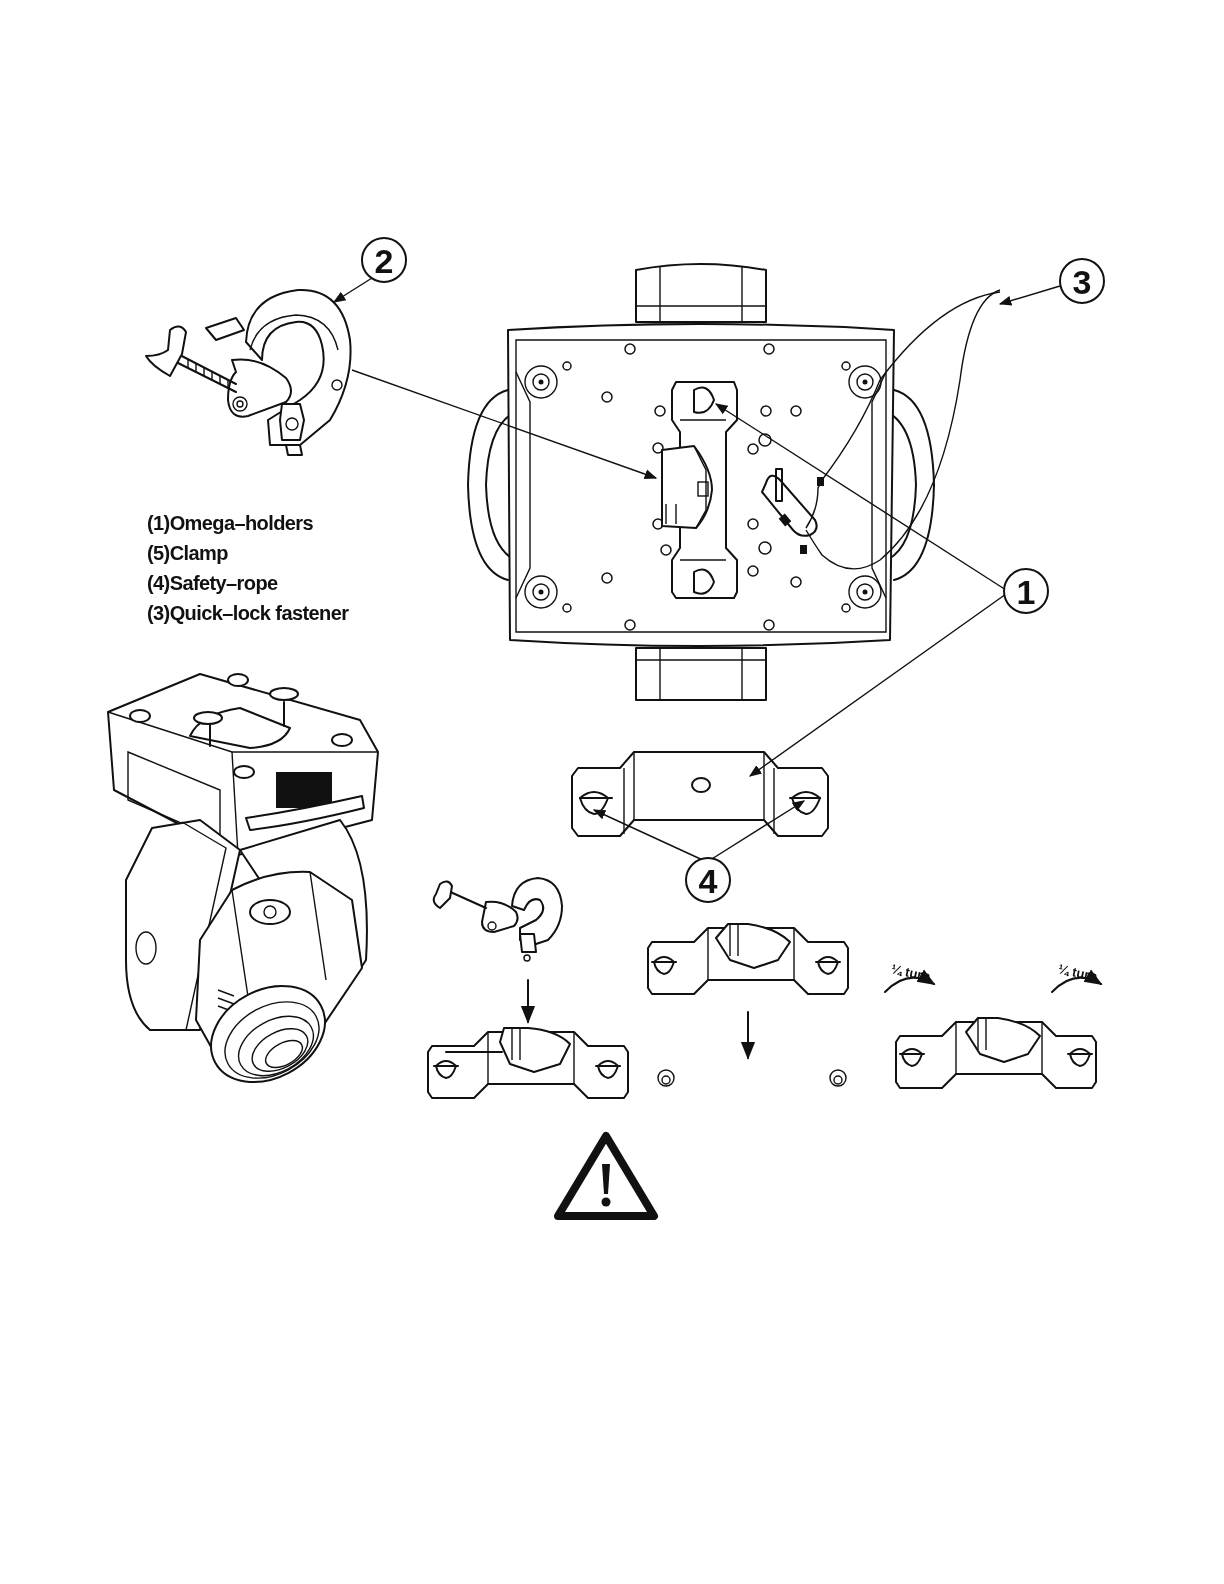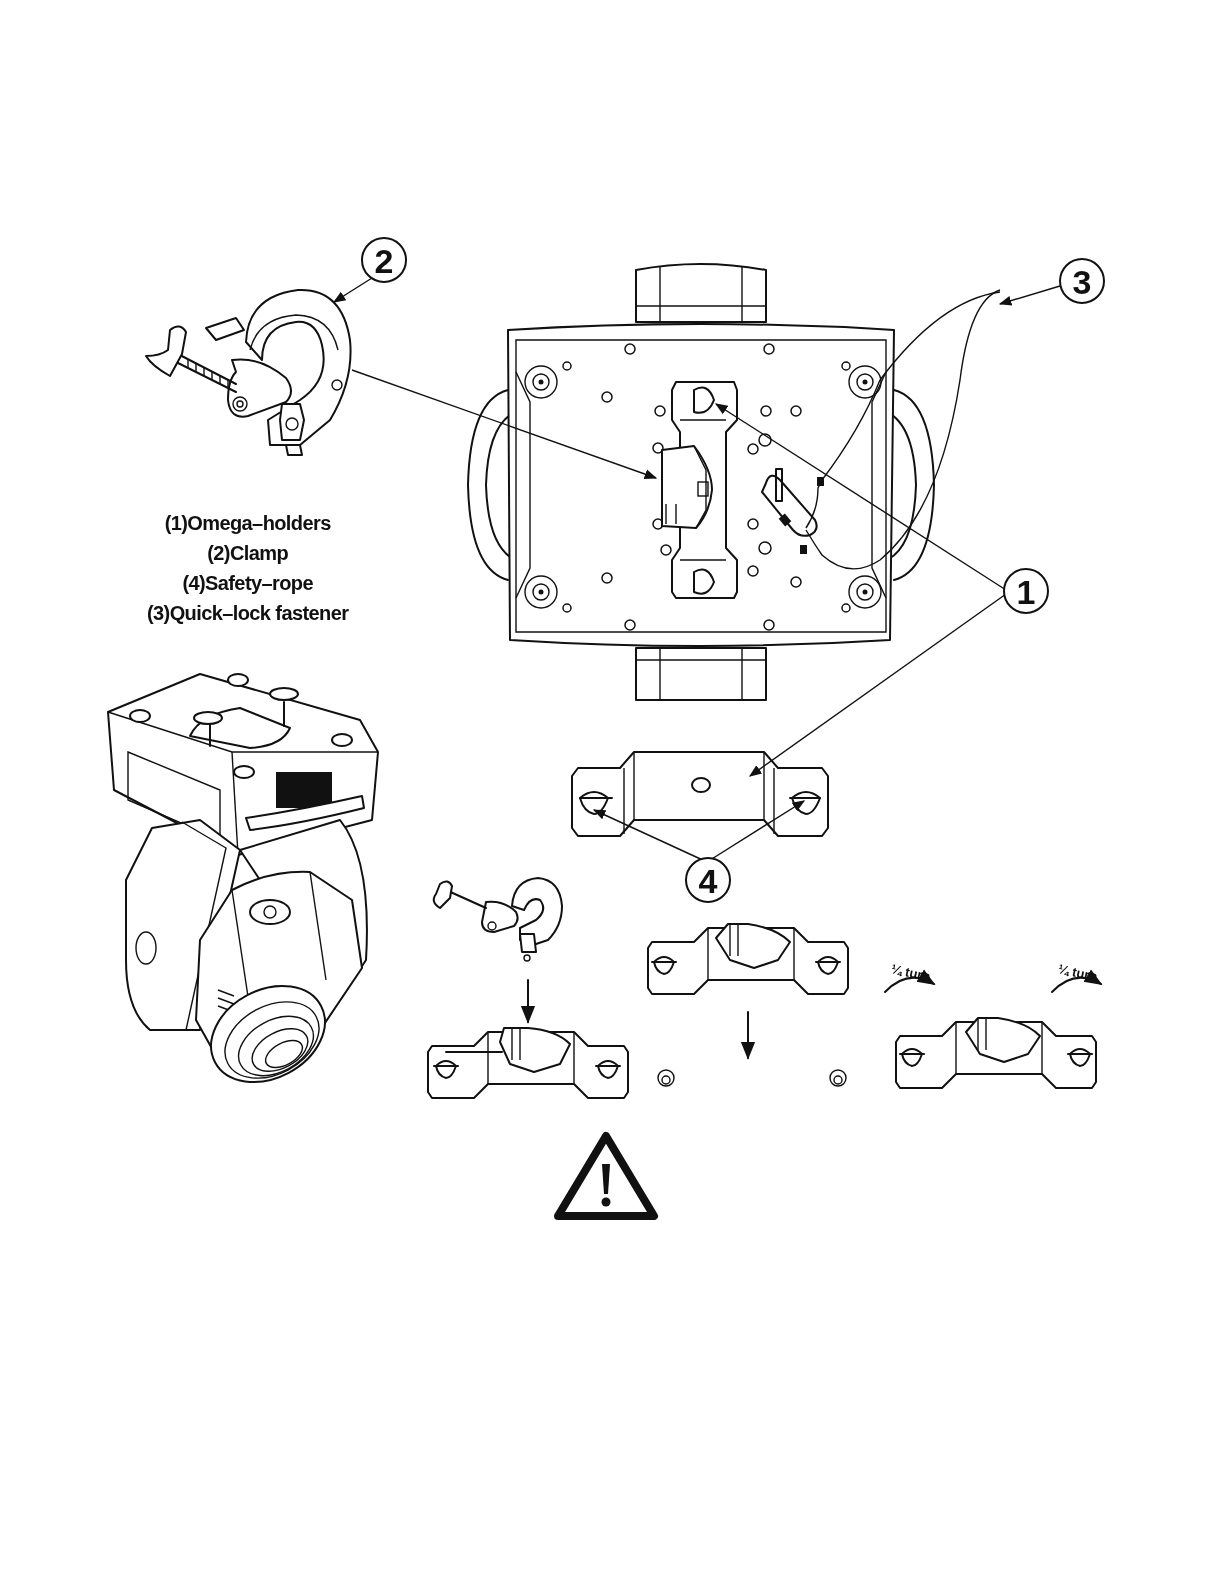--- a/index.html
+++ b/index.html
@@ -5,31 +5,31 @@
   html, body { margin: 0; padding: 0; background: #ffffff; }
   body { width: 1224px; height: 1584px; position: relative; overflow: hidden; font-family: "Liberation Sans", sans-serif; }
   #page { position: absolute; left: 0; top: 0; width: 1224px; height: 1584px; }
   svg { position: absolute; left: 0; top: 0; }
   .ln { fill: none; stroke: #111; stroke-width: 2; stroke-linejoin: round; stroke-linecap: round; }
   .thin { fill: none; stroke: #111; stroke-width: 1.4; }
   .fw { fill: #fff; stroke: #111; stroke-width: 2; stroke-linejoin: round; }
   .blk { fill: #111; stroke: none; }
   .callout-num { font-family: "Liberation Sans", sans-serif; font-size: 34px; font-weight: 700; fill: #111; text-anchor: middle; dominant-baseline: central; }
   .turn-label { font-family: "Liberation Sans", sans-serif; font-size: 13px; font-weight: 700; fill: #111; }
-  #legend { position: absolute; left: 147px; top: 508px; font-family: "Liberation Sans", sans-serif; font-size: 20px; font-weight: 700; color: #111; letter-spacing: -0.6px; line-height: 30px; text-align: center; }
+  #legend { position: absolute; left: 147px; top: 508px; font-family: "Liberation Sans", sans-serif; font-size: 20px; font-weight: 700; color: #111; letter-spacing: -0.6px; line-height: 30px; }
   #legend div { white-space: nowrap; }
 </style>
 </head>
 <body>
 
 <div id="page">
 
   <div id="legend">
     <div>(1)Omega–holders</div>
-    <div>(2)Clamp</div>
+    <div>(5)Clamp</div>
     <div>(4)Safety–rope</div>
     <div>(3)Quick–lock fastener</div>
   </div>
 
   <svg width="1224" height="1584" viewBox="0 0 1224 1584">
     <defs>
       <marker id="arr" viewBox="0 0 10 10" refX="9" refY="5" markerWidth="9" markerHeight="9" orient="auto-start-reverse">
         <path d="M0,1 L10,5 L0,9 z" fill="#111"></path>
       </marker>
     </defs>

